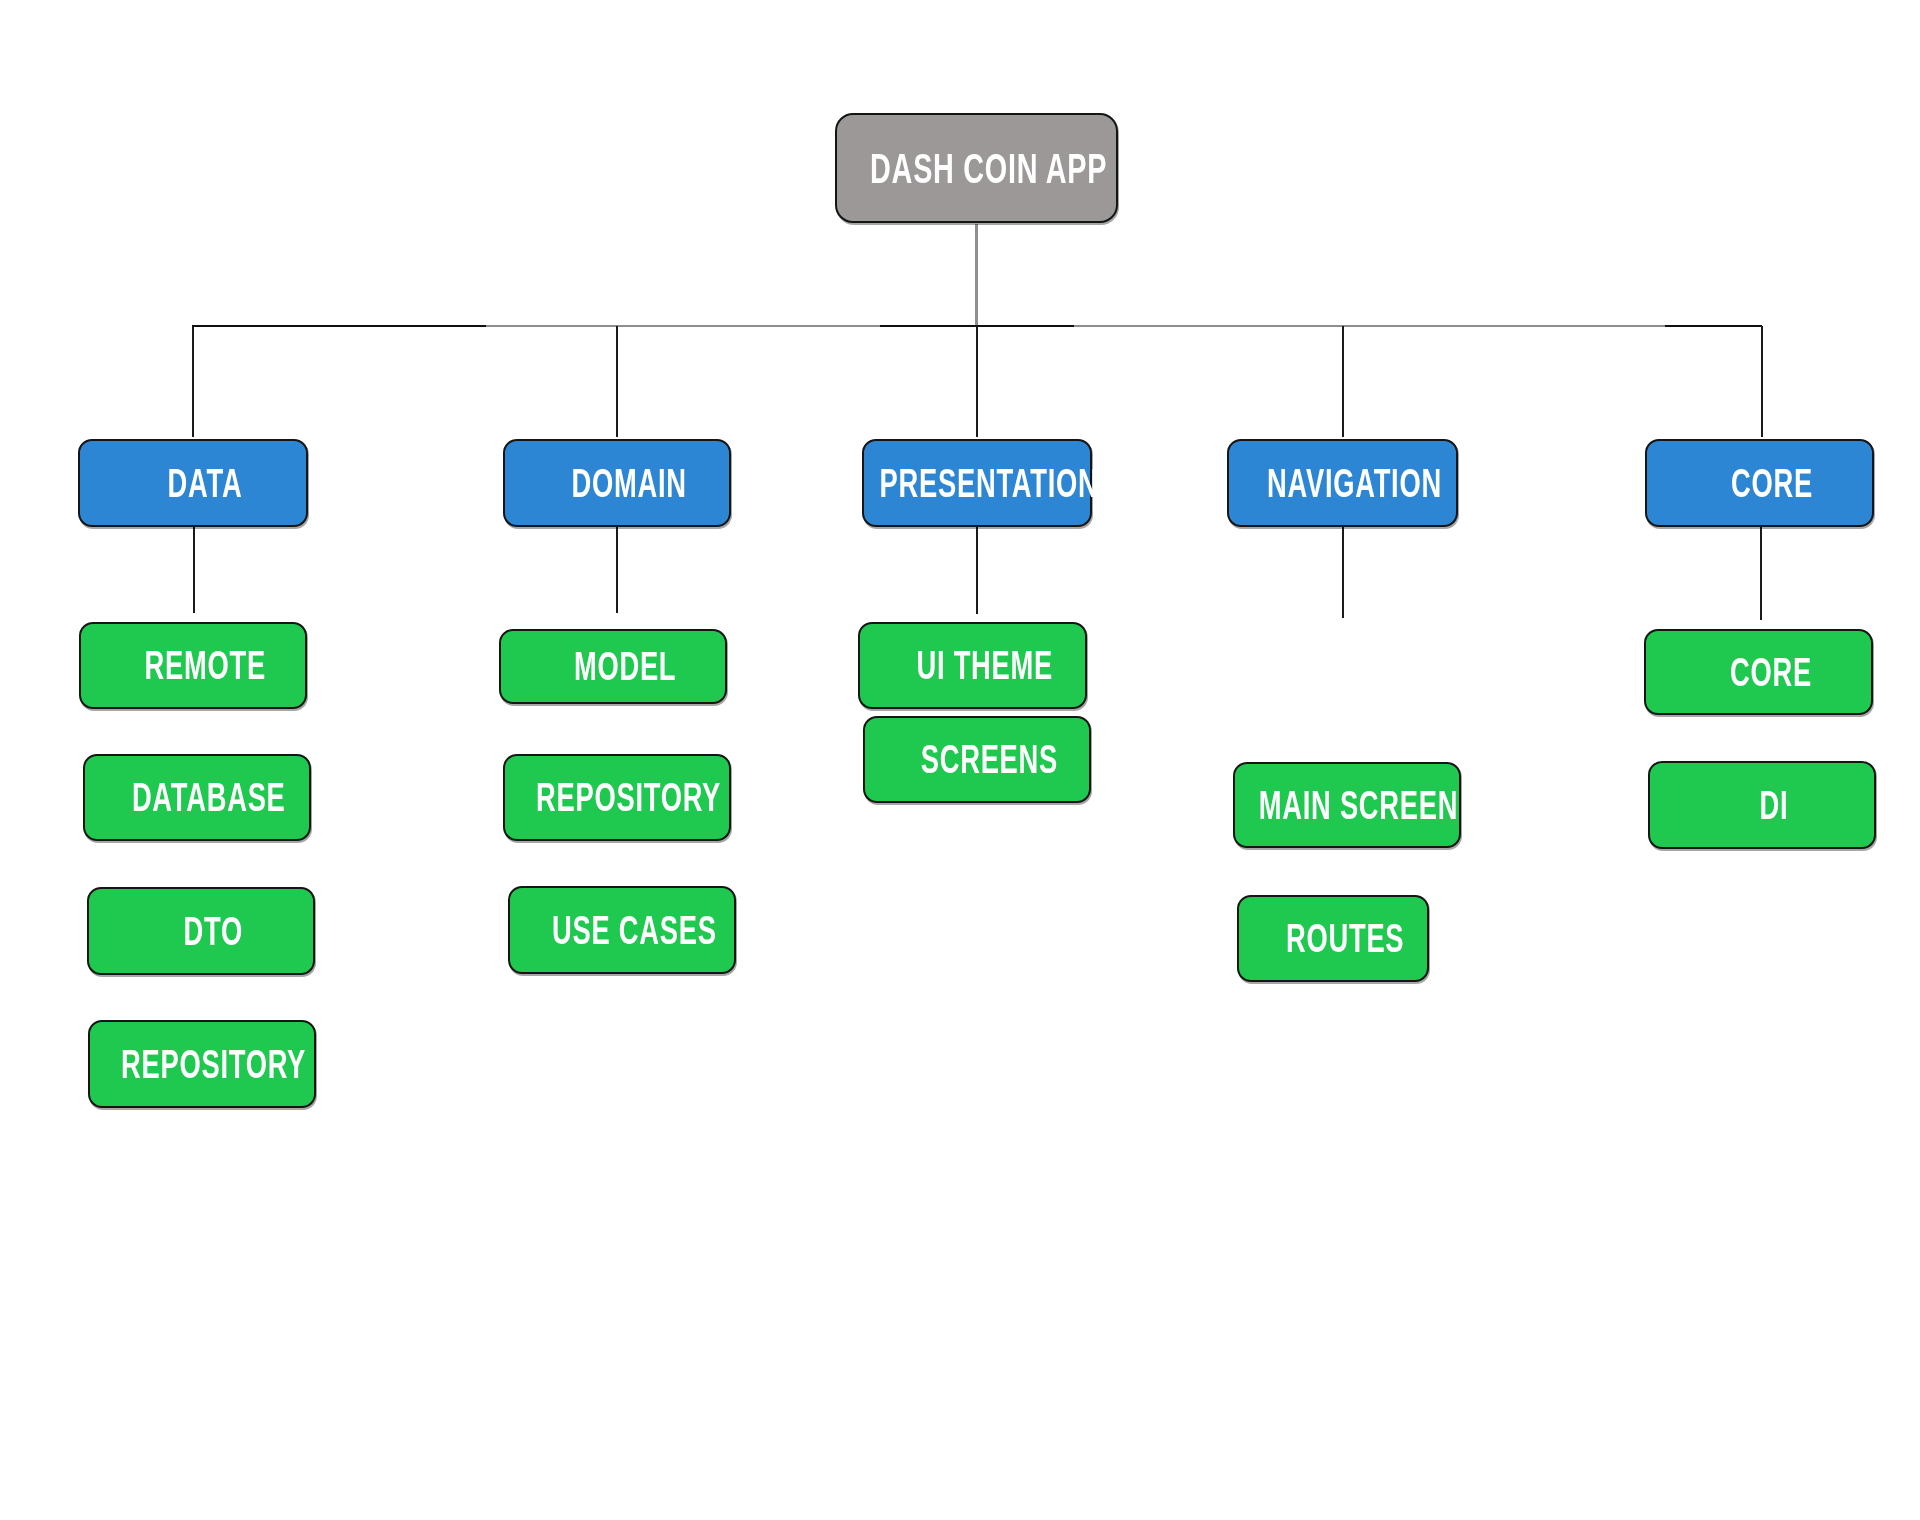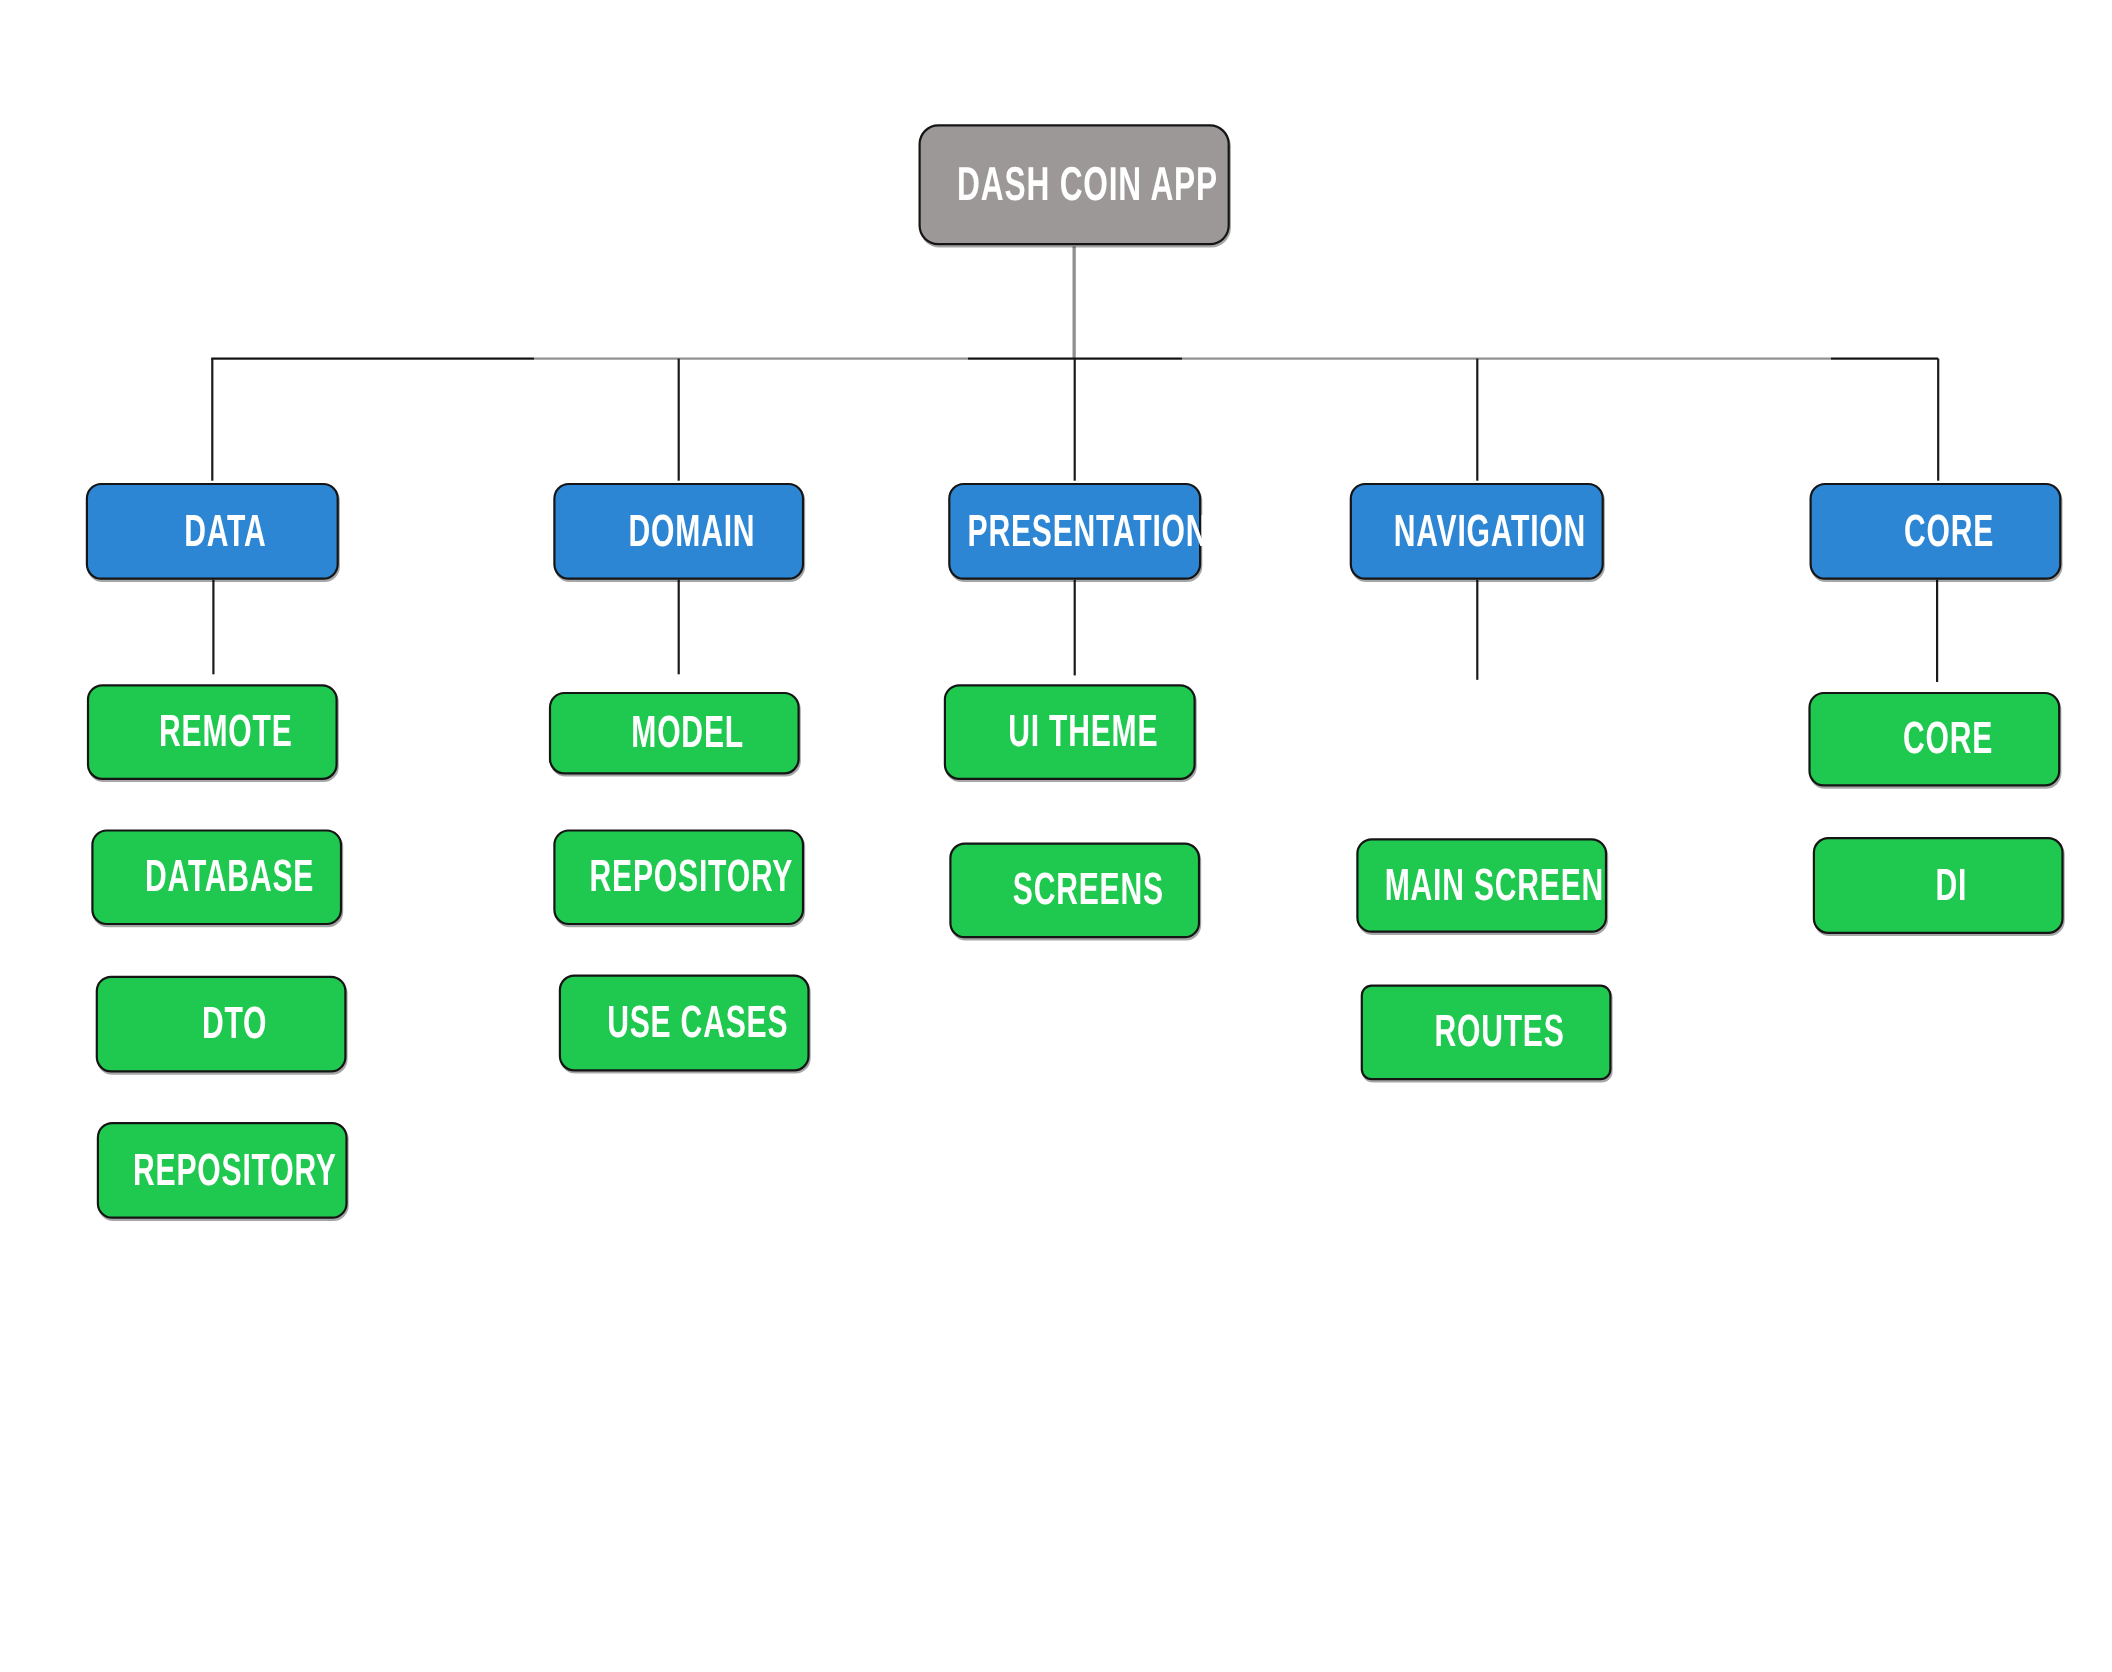--- a/index.html
+++ b/index.html
@@ -118,28 +118,28 @@
   <div class="node leaf-node" style="left:503px; top:754px; width:228px; height:87px;">
     <span class="label">REPOSITORY</span>
   </div>
   <div class="node leaf-node" style="left:508px; top:886px; width:228px; height:88px;text-align:center;">
     <span class="label">USE CASES</span>
   </div>
 
   <div class="node leaf-node" style="left:858px; top:622px; width:229px; height:87px;">
     <span class="label">UI THEME</span>
   </div>
-  <div class="node leaf-node" style="left:863px; top:766px; width:228px; height:87px;">
+  <div class="node leaf-node" style="left:863px; top:716px; width:228px; height:87px;">
     <span class="label">SCREENS</span>
   </div>
 
   <div class="node leaf-node" style="left:1233px; top:762px; width:228px; height:86px;">
     <span class="label">MAIN SCREEN</span>
   </div>
-  <div class="node leaf-node" style="left:1237px; top:895px; width:228px; height:87px;border-radius:10px;">
+  <div class="node leaf-node" style="left:1237px; top:895px; width:192px; height:87px;">
     <span class="label">ROUTES</span>
   </div>
 
   <div class="node leaf-node" style="left:1644px; top:629px; width:229px; height:86px;">
     <span class="label">CORE</span>
   </div>
   <div class="node leaf-node" style="left:1648px; top:761px; width:228px; height:88px;">
     <span class="label">DI</span>
   </div>
 

